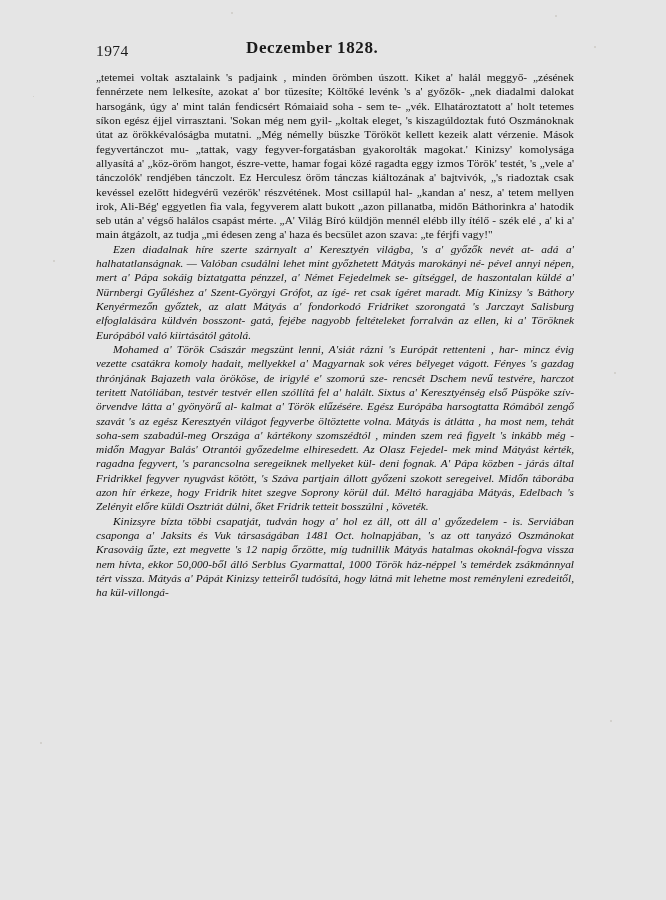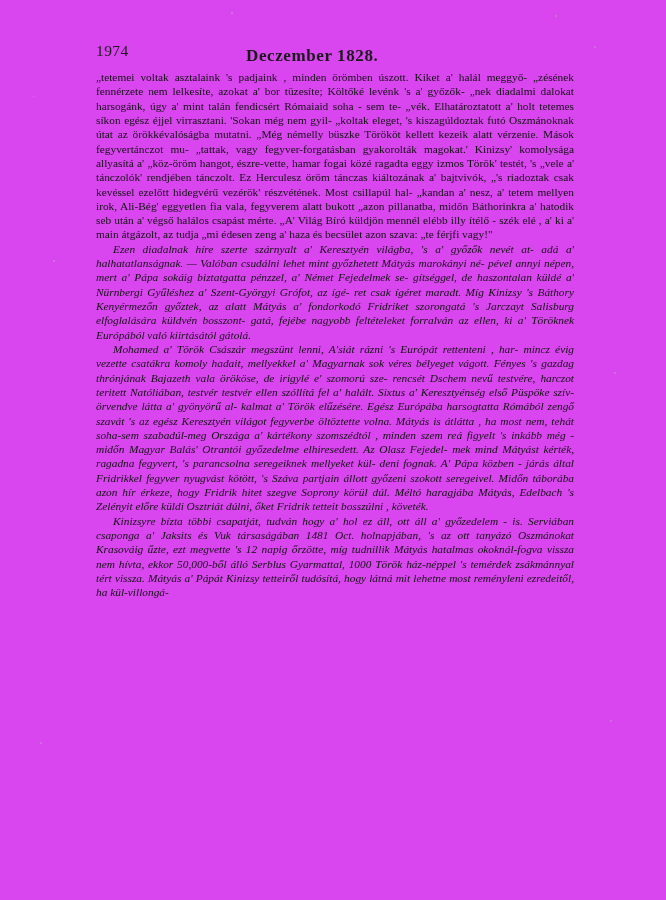--- a/index.html
+++ b/index.html
@@ -11,21 +11,21 @@
     height: 900px;
     background: #ffffff;
     font-family: "Liberation Serif", serif;
     color: #1a1a1a;
     overflow: hidden;
   }
   .page {
     position: relative;
     width: 666px;
     height: 900px;
-    background: #d946ef;
+    background: #e5e5e5;
   }
   .speck {
     position: absolute;
     background: #b9b4ac;
     border-radius: 50%;
     opacity: .55;
   }
   .header {
     position: absolute;
     top: 38px;
@@ -37,21 +37,21 @@
     position: absolute;
     left: 0;
     top: 4px;
     font-size: 15.5px;
     letter-spacing: .4px;
     font-family: "Liberation Serif", serif;
   }
   .running-title {
     position: absolute;
     left: 150px;
-    top: 8px;
+    top: 0;
     font-size: 17px;
     font-weight: bold;
     letter-spacing: .6px;
   }
   .rule {
     position: absolute;
     top: 66px;
     left: 96px;
     width: 478px;
     height: 0px;

